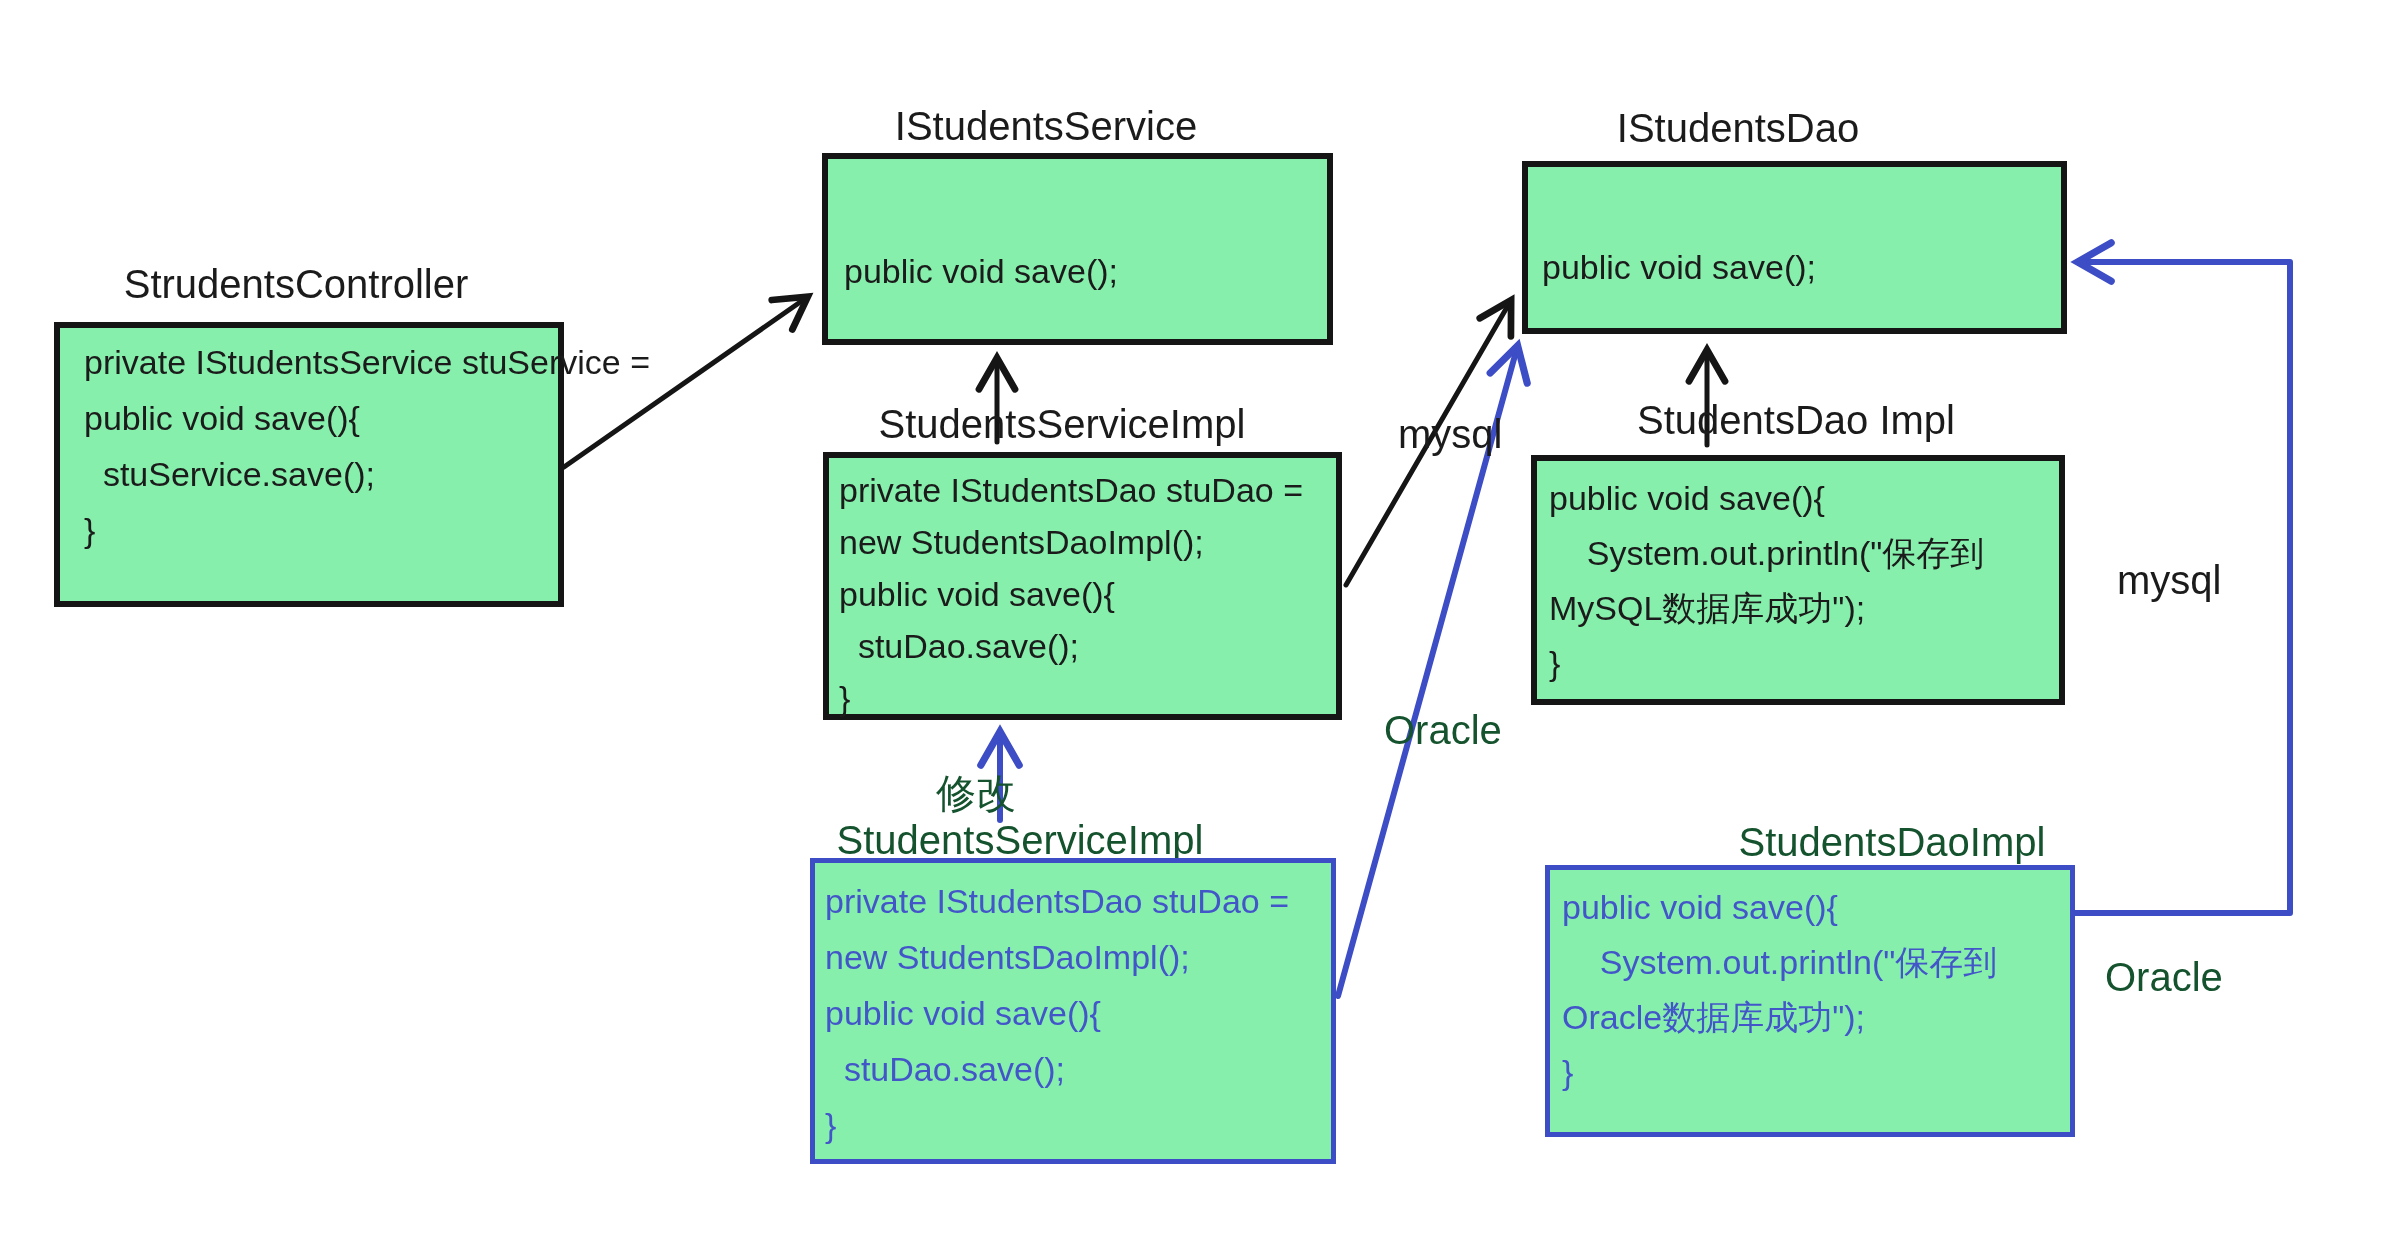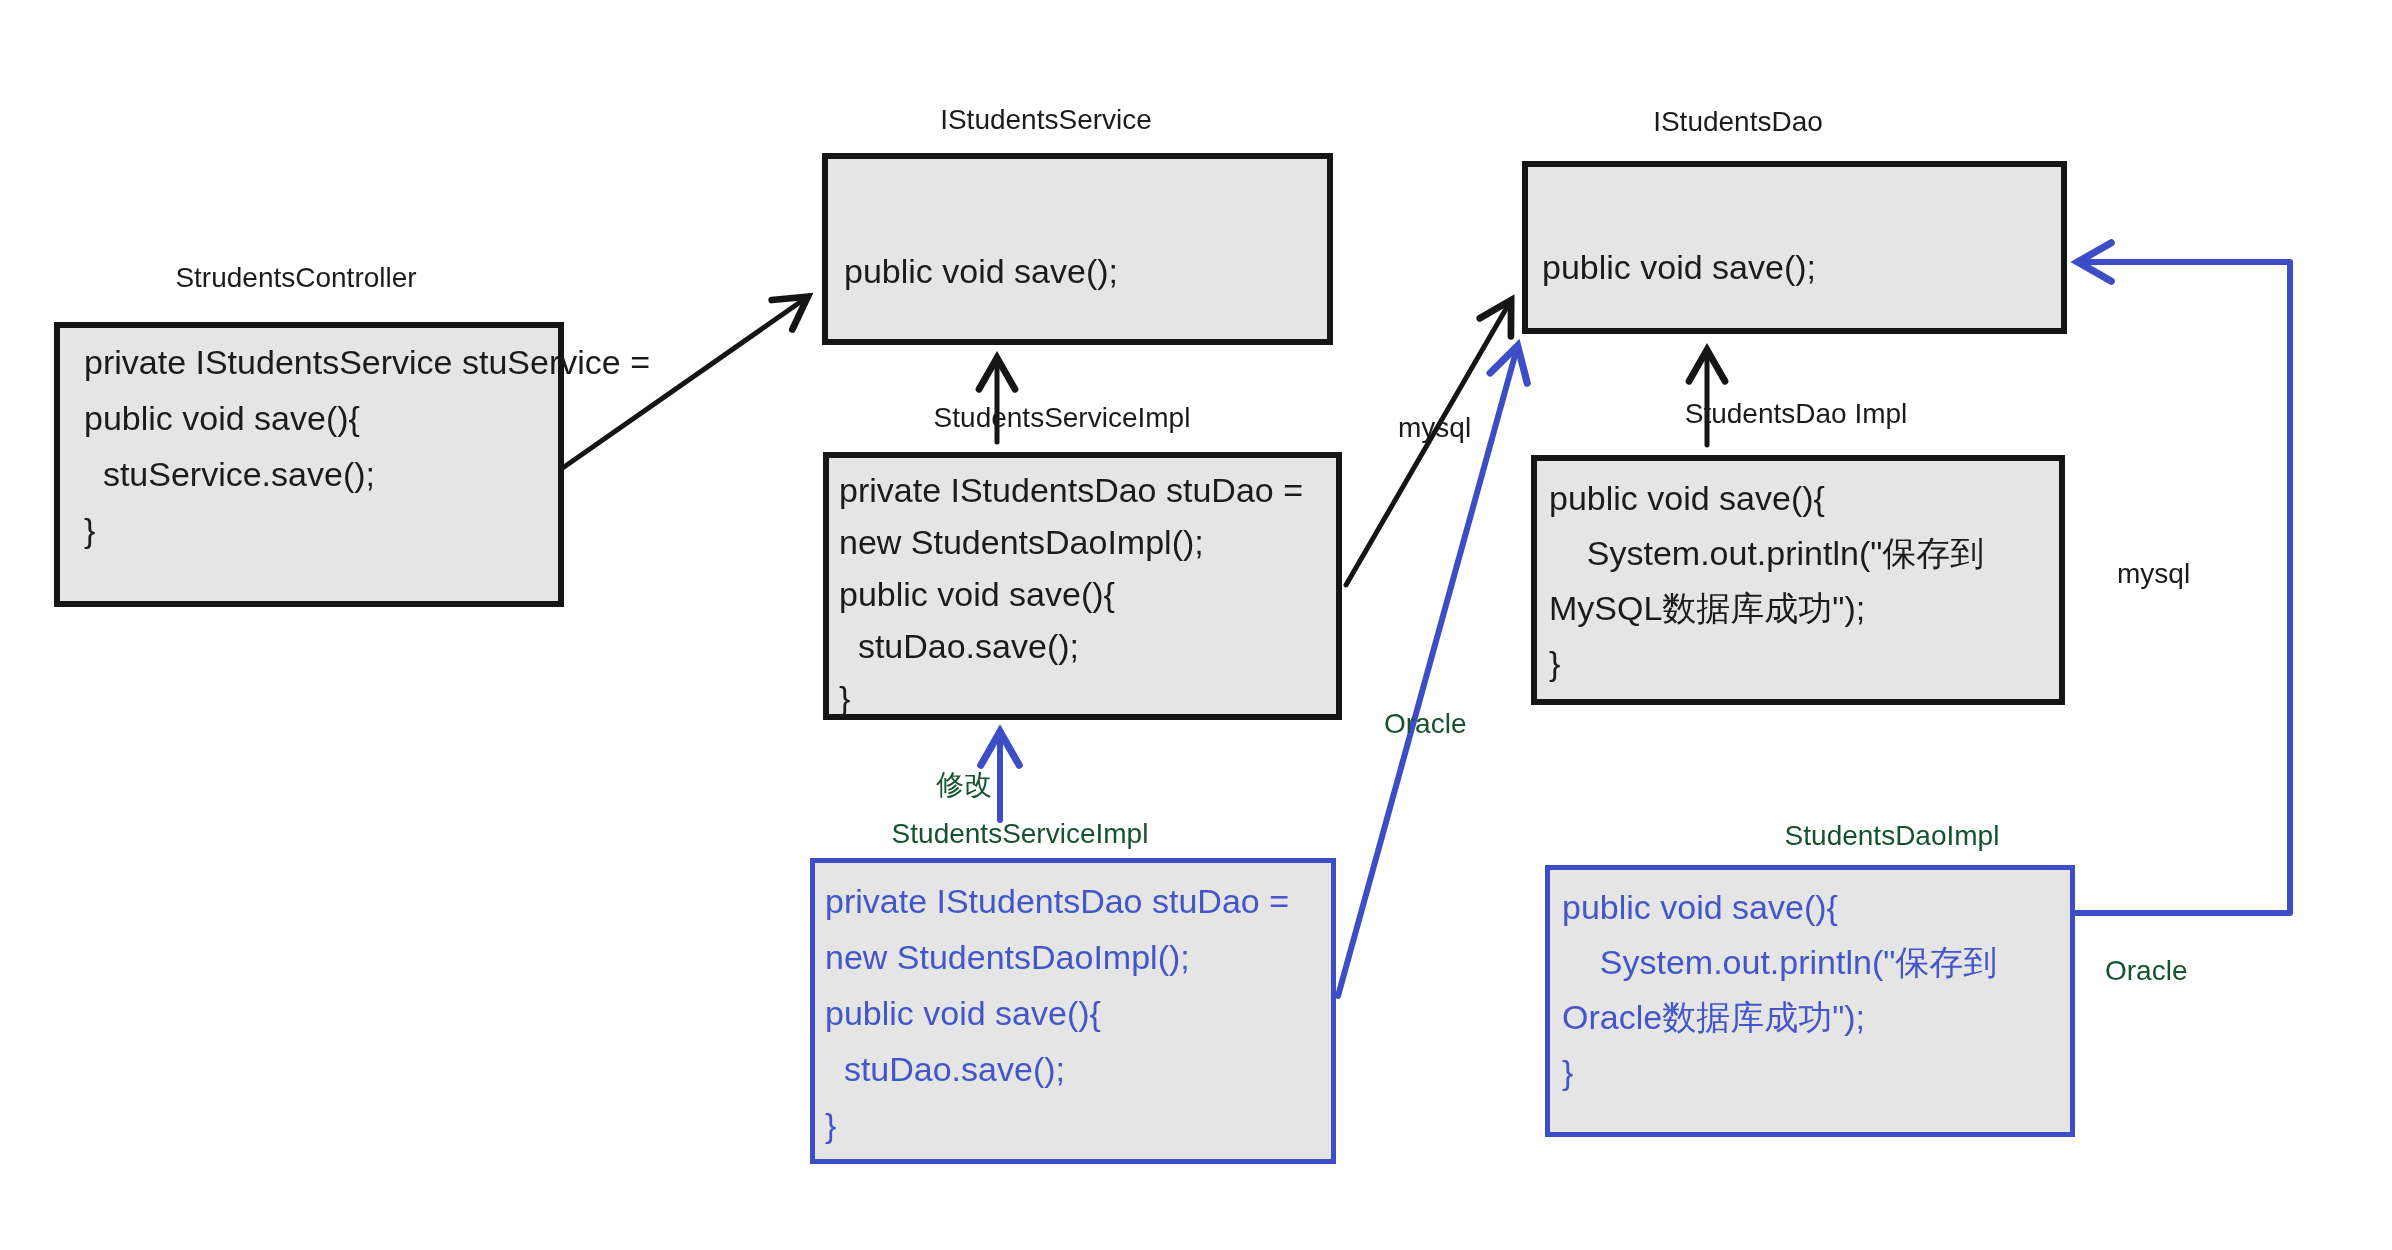--- a/index.html
+++ b/index.html
@@ -5,36 +5,36 @@
   html,body{margin:0;padding:0;background:#ffffff;}
   #canvas{
     position:relative;
     width:2392px;height:1250px;
     background:#ffffff;
     font-family:"Liberation Sans", sans-serif;
     overflow:hidden;
   }
   .box{
     position:absolute;
-    background:#e5e5e5;
+    background:#86efac;
     box-sizing:border-box;
   }
   .box.black{border:6px solid #151515;}
   .box.blue{border:5px solid #3c4dc5;}
   .code{position:absolute;left:0;top:0;right:-80px;}
   .code-line{
     white-space:pre;
     font-size:34px;
     line-height:56px;
     color:#1b1b1b;
   }
   .blue .code-line{color:#4356c9;}
   .lbl{
     position:absolute;
-    font-size:28px;
+    font-size:40px;
     color:#1b1b1b;
     white-space:nowrap;
     transform:translateX(-50%);
   }
   .lbl.left-anchor{transform:none;}
   .lbl.blue-text{color:#14532d;}
   svg.arrows{position:absolute;left:0;top:0;width:2392px;height:1250px;pointer-events:none;}
 </style>
 </head>
 <body>

